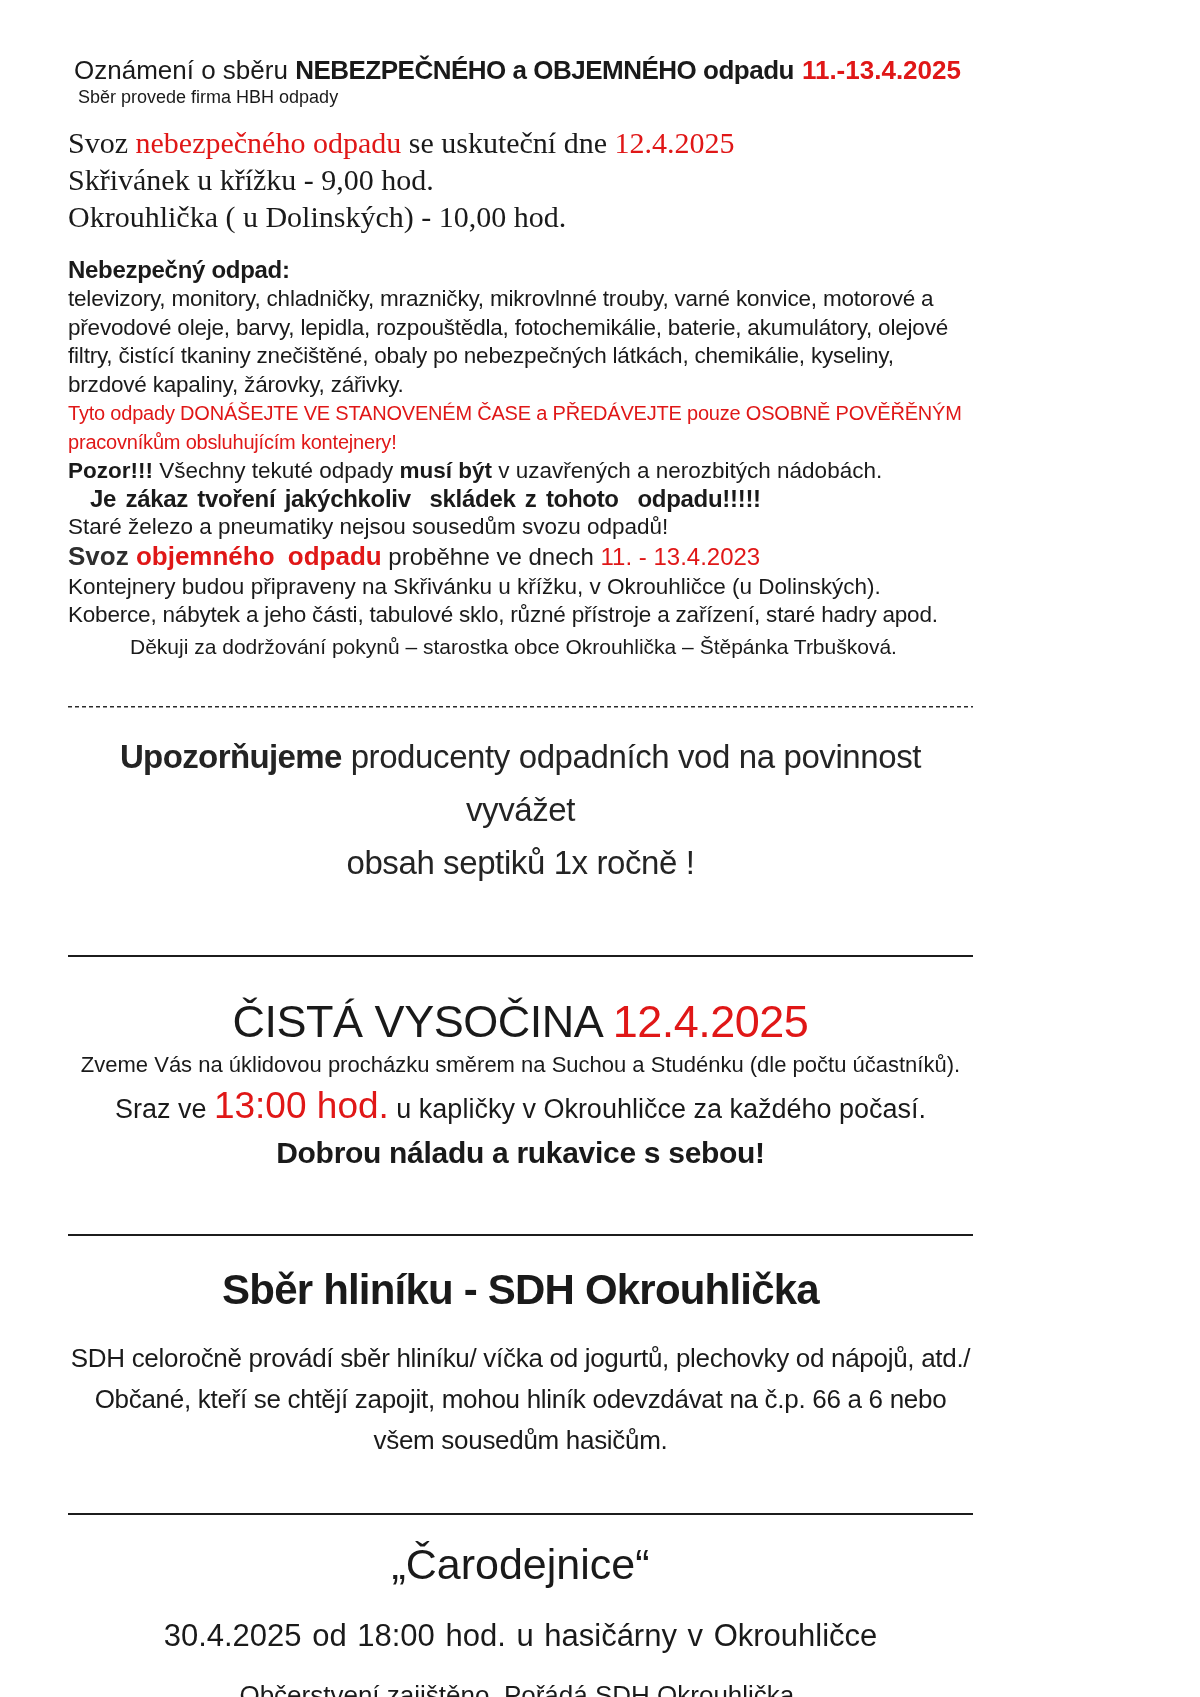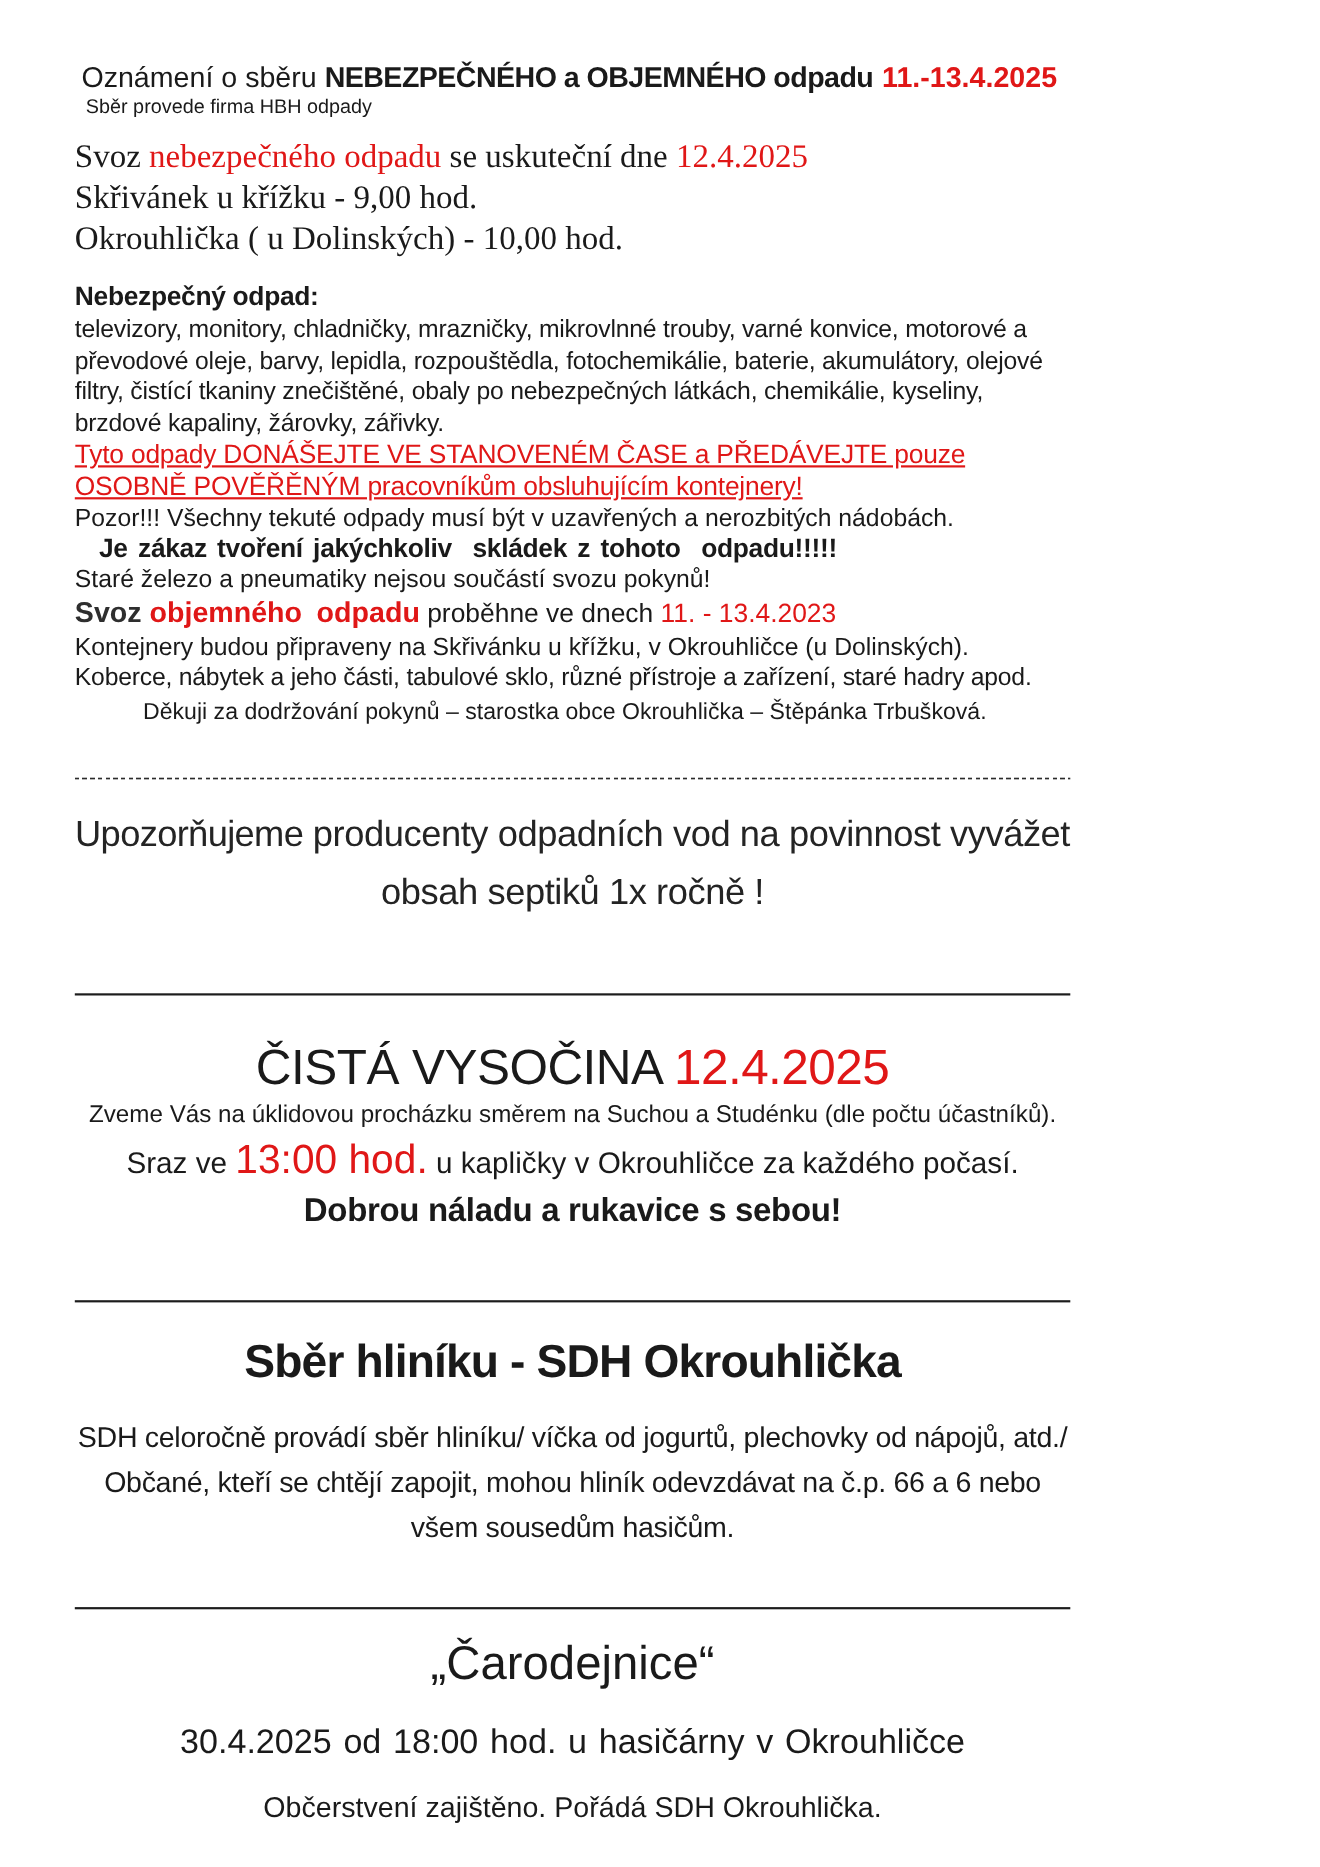--- a/index.html
+++ b/index.html
@@ -15,24 +15,24 @@
   
   .title-line { font-size: 26px; line-height: 32px; padding-left: 6px; }
   .title-line .em { font-weight: bold; letter-spacing: -0.5px; }
   .title-line .date { font-weight: bold; color: var(--red); padding-left: 8px; }
   .firm-line { font-size: 18px; line-height: 23px; padding-left: 10px; margin-bottom: 15px; }
   .serif-line {
     font-family: "Liberation Serif", serif;
     font-size: 30px; line-height: 37px;
   }
   .red { color: var(--red); }
-  .b { font-weight: normal; }
+  .b { font-weight: bold; }
   .h-bold { font-size: 24px; font-weight: bold; line-height: 30px; margin-top: 20px; letter-spacing: -0.3px; }
   .body-text { font-size: 22.5px; line-height: 28.5px; letter-spacing: -0.2px; }
-  .red-para { font-size: 24px; line-height: 29px; color: var(--red); letter-spacing: -0.2px; text-decoration: underline; }
+  .red-para { font-size: 20px; line-height: 29px; color: var(--red); letter-spacing: -0.2px; }
   .pozor-line { font-size: 22.5px; line-height: 28px; }
   .ban-line { font-size: 24px; font-weight: bold; line-height: 28px; white-space: pre-wrap; word-spacing: 3px; letter-spacing: -0.3px; margin-left: 22px; }
   .iron-line { font-size: 22.5px; line-height: 27px; }
   .bulky-line { font-size: 24px; line-height: 32px; }
   .bulky-line .svoz { font-weight: bold; font-size: 26px; color: #2e2e2e; }
   .bulky-line .obj { font-weight: bold; font-size: 26px; color: var(--red); word-spacing: 6px; }
   .containers-line { font-size: 22.5px; line-height: 28px; }
   .thanks-line { font-size: 21px; line-height: 27px; padding-left: 62px; margin-top: 3px; }
 
   
@@ -90,21 +90,21 @@
     <div class="serif-line">Okrouhlička ( u Dolinských) - 10,00 hod.</div>
 
     <div class="h-bold">Nebezpečný odpad:</div>
     <div class="body-text">televizory, monitory, chladničky, mrazničky, mikrovlnné trouby, varné konvice, motorové a převodové oleje, barvy, lepidla, rozpouštědla, fotochemikálie, baterie, akumulátory, olejové filtry, čistící tkaniny znečištěné, obaly po nebezpečných látkách, chemikálie, kyseliny, brzdové kapaliny, žárovky, zářivky.</div>
 
     <div class="red-para">Tyto odpady DONÁŠEJTE VE STANOVENÉM ČASE a PŘEDÁVEJTE pouze OSOBNĚ POVĚŘĚNÝM pracovníkům obsluhujícím kontejnery!</div>
 
     <div class="pozor-line"><span class="b">Pozor!!!</span><span> Všechny tekuté odpady </span><span class="b">musí být</span><span> v uzavřených a nerozbitých nádobách.</span></div>
 
     <div class="ban-line">Je zákaz tvoření jakýchkoliv  skládek z tohoto  odpadu!!!!!</div>
-    <div class="iron-line">Staré železo a pneumatiky nejsou součástí svozu pokynů!</div>
+    <div class="iron-line">Staré železo a pneumatiky nejsou sousedům svozu odpadů!</div>
 
     <div class="bulky-line"><span class="svoz">Svoz </span><span class="obj">objemného odpadu</span><span> proběhne ve dnech </span><span class="red">11. - 13.4.2023</span></div>
 
     <div class="containers-line">Kontejnery budou připraveny na Skřivánku u křížku, v Okrouhličce (u Dolinských).</div>
 
     <div class="body-text">Koberce, nábytek a jeho části, tabulové sklo, různé přístroje a zařízení, staré hadry apod.</div>
 
     <div class="thanks-line">Děkuji za dodržování pokynů – starostka obce Okrouhlička – Štěpánka Trbušková.</div>
   </section>
 

